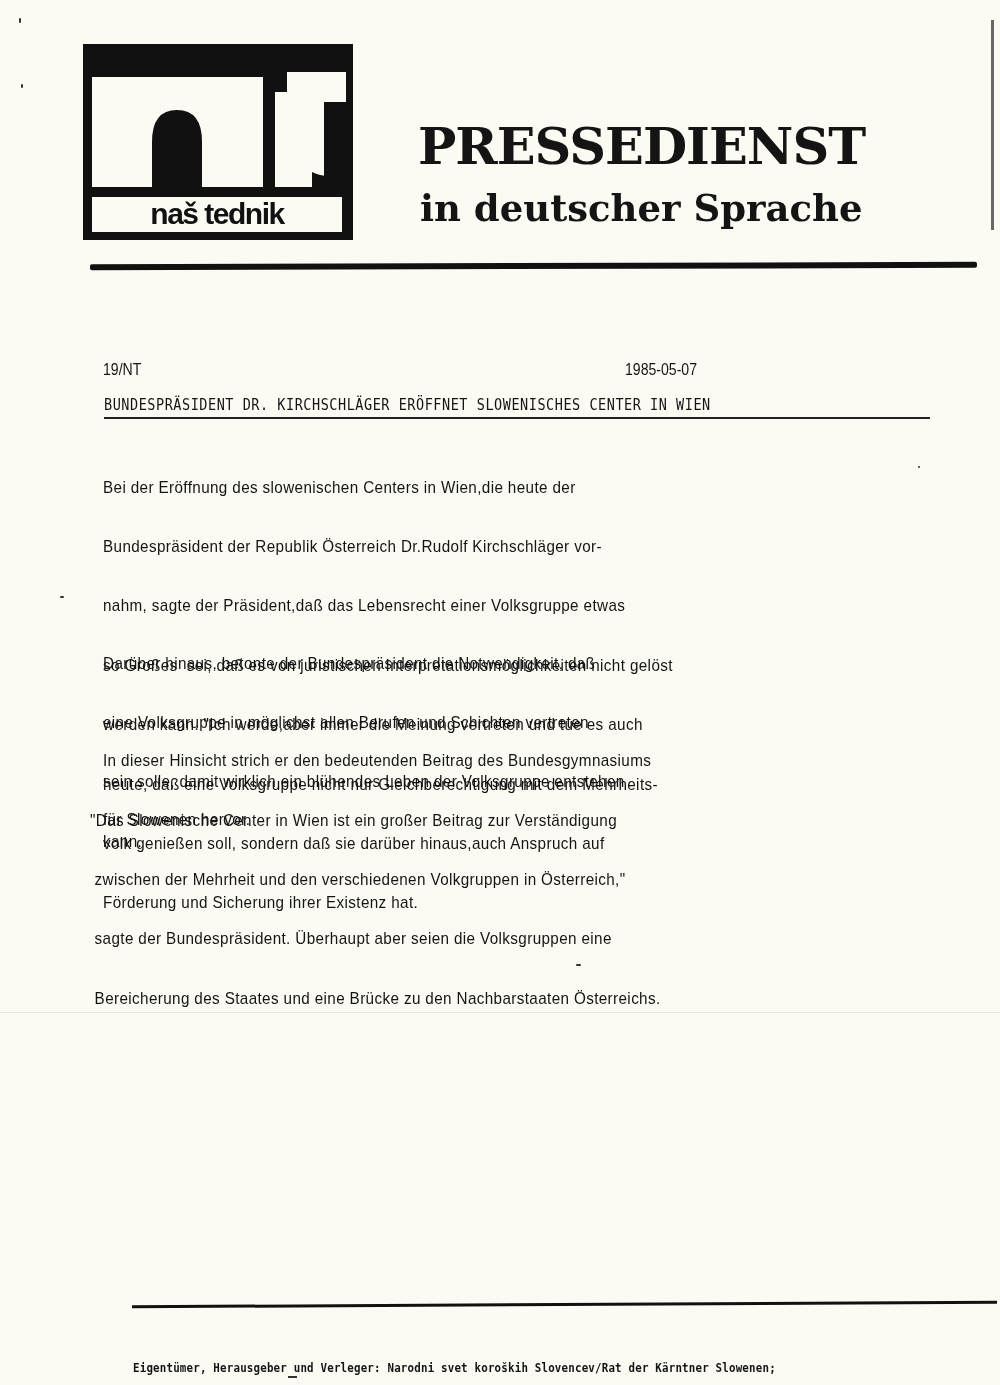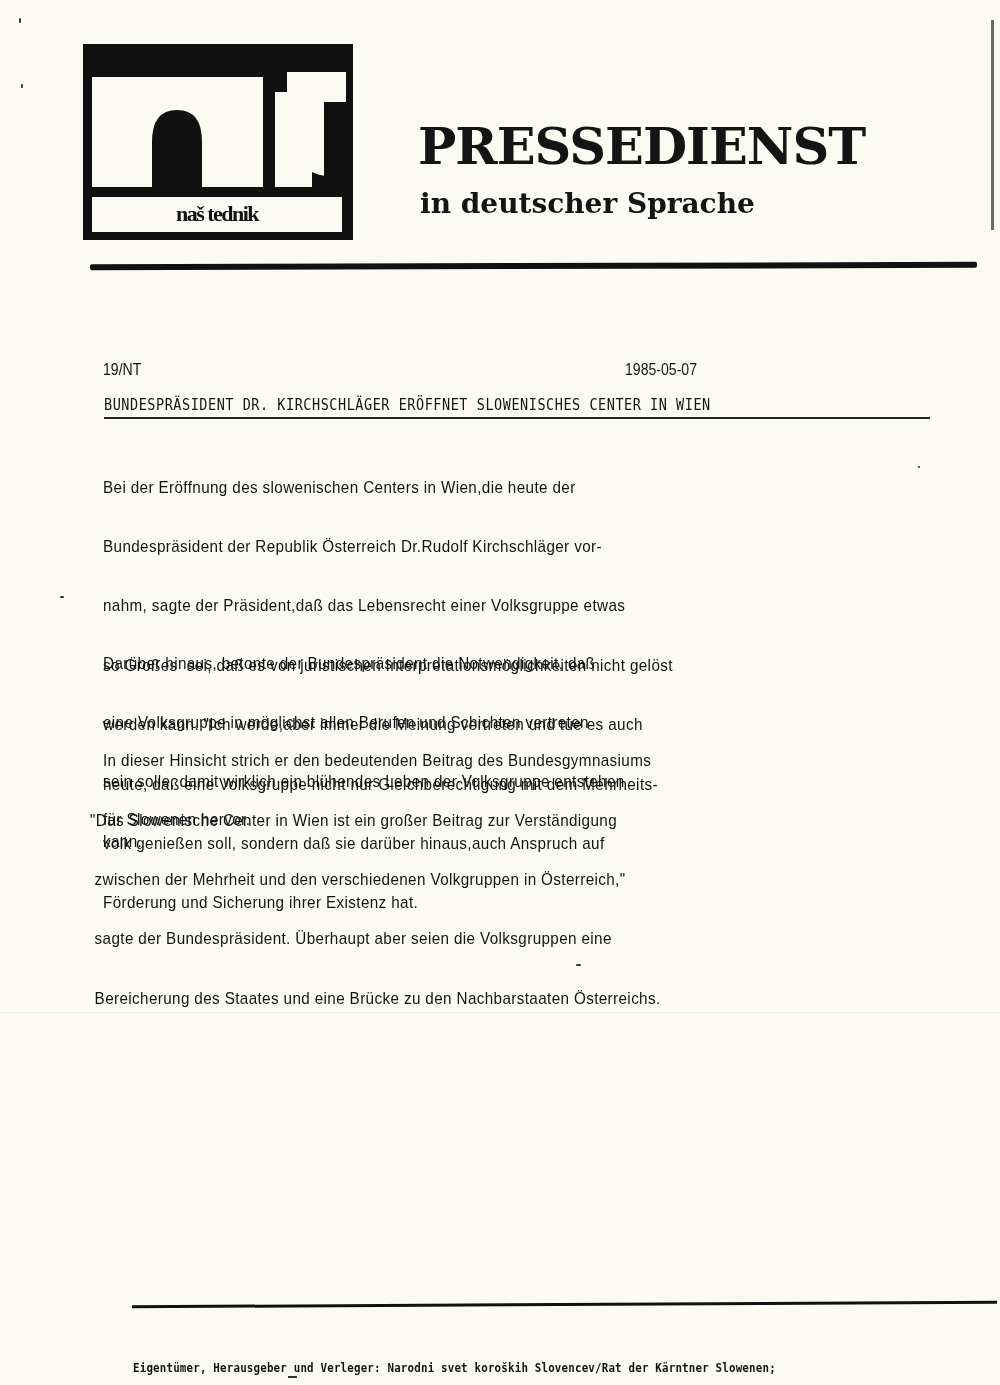--- a/index.html
+++ b/index.html
@@ -28,36 +28,36 @@
       position: absolute; left: 9px; top: 28px; width: 254px; height: 115px;
       overflow: hidden;
     }
     .logo-nt svg { display: block; }
     .logo-band {
       position: absolute; left: 6px; top: 150px; width: 256px; height: 41px;
       background: #fbfbf4; border: 3px solid #111; box-sizing: border-box;
       display: flex; align-items: center; justify-content: center;
     }
     .logo-band-text {
-      font-family: Liberation Serif, serif; font-weight: bold;
-      font-size: 22px; letter-spacing: -1.5px; color: #111; line-height: 1;
+      font-family: Liberation Sans, sans-serif; font-weight: bold;
+      font-size: 30px; letter-spacing: -1.5px; color: #111; line-height: 1;
       margin-top: -2px;
     }
 
     
     .masthead-title {
       position: absolute; left: 418px; top: 122px;
       font-family: "DejaVu Serif", serif; font-weight: bold;
       font-size: 50px; letter-spacing: -1px; line-height: 1;
       transform: scaleX(1.02); transform-origin: left;
     }
     .masthead-sub {
       position: absolute; left: 420px; top: 190px;
       font-family: "DejaVu Serif", serif; font-weight: bold;
-      font-size: 28px; letter-spacing: 0px; line-height: 1;
+      font-size: 37px; letter-spacing: 0px; line-height: 1;
     }
     .masthead-rule {
       position: absolute; left: 90px; top: 263px; width: 887px; height: 6px;
       background: #111; border-radius: 2px; transform: rotate(-0.15deg);
     }
 
     
     .doc-number, .doc-date {
       position: absolute; top: 361px;
       font-family: "Liberation Sans", sans-serif; font-size: 16px;

